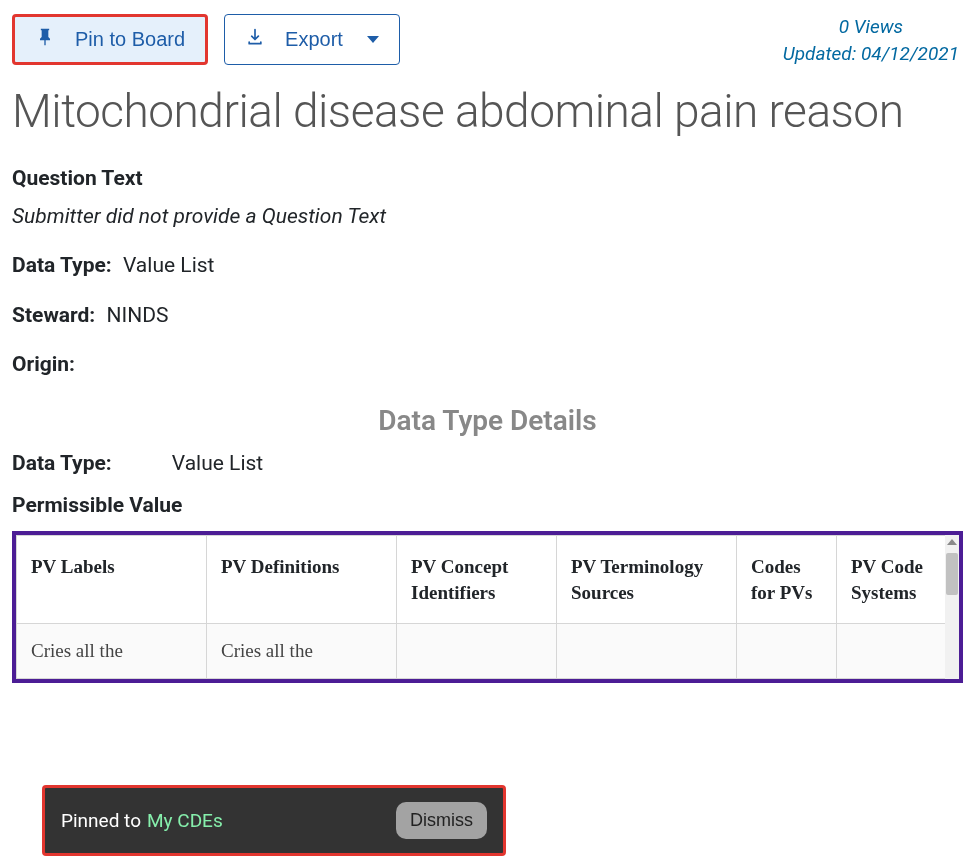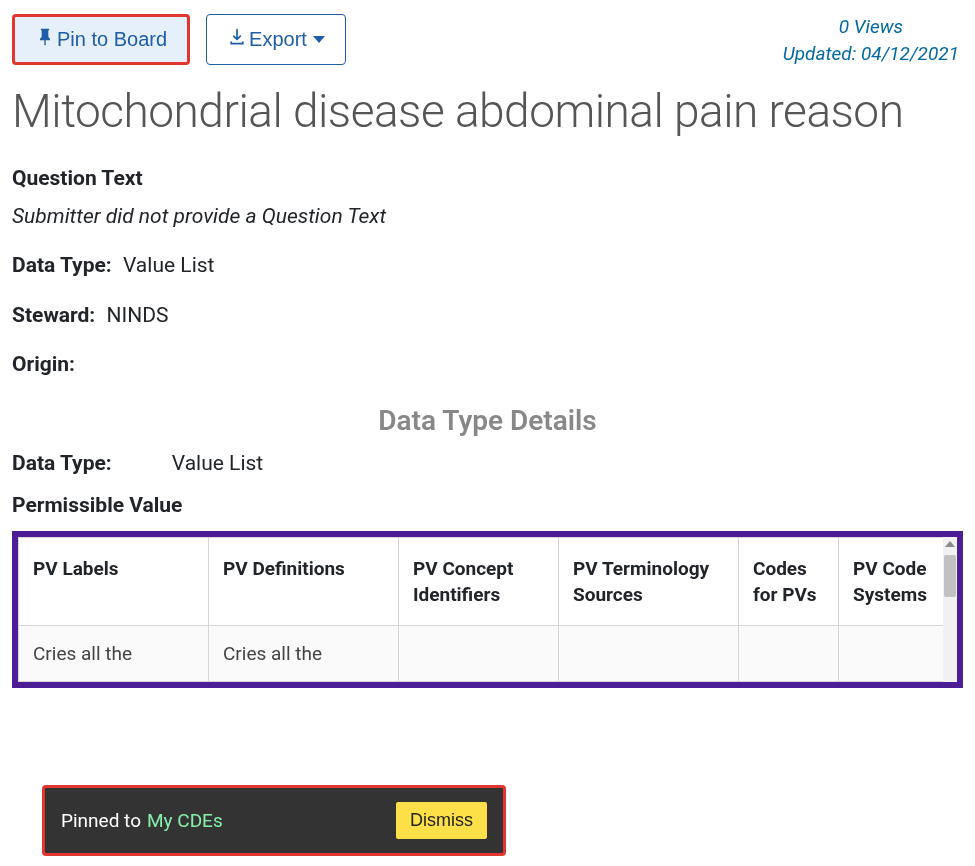--- a/index.html
+++ b/index.html
@@ -18,21 +18,21 @@
     }
     .top-bar {
       display: flex;
       align-items: flex-start;
       padding: 14px 12px 0 12px;
       gap: 16px;
     }
     .btn {
       display: inline-flex;
       align-items: center;
-      gap: 2px;
+      gap: 20px;
       padding: 12px 18px;
       border-radius: 4px;
       font-size: 20px;
       cursor: pointer;
       background: #fff;
     }
     .btn-pin {
       background: #e5f0fb;
       border: 3px solid #e2362f;
       color: #1e5da8;
@@ -122,22 +122,23 @@
     .kv-label {
       font-weight: 700;
     }
     .pv-title {
       font-weight: 700;
       font-size: 21px;
       margin-bottom: 14px;
     }
     .table-wrap {
       position: relative;
-      border: 6px solid #4c1d95;
+      border: 4px solid #4c1d95;
       overflow: hidden;
+      font-family: Liberation Serif, serif;
     }
     table {
       border-collapse: collapse;
       width: 100%;
       table-layout: fixed;
     }
     th {
       text-align: left;
       font-weight: 700;
       font-size: 19px;
@@ -195,26 +196,26 @@
       color: #fff;
       font-size: 19px;
       z-index: 10;
     }
     .toast-link {
       color: #86efac;
       margin-left: 6px;
     }
     .toast-dismiss {
       margin-left: auto;
-      background: #fde047;
+      background: #a3a3a3;
       color: #222;
       border: none;
       padding: 8px 14px;
       font-size: 18px;
-      border-radius: 2px;
+      border-radius: 10px;
       cursor: pointer;
     }
     .truncated-row {
       color: #444;
     }
   </style>
 </head>
 <body>
 
 <div class="top-bar">

